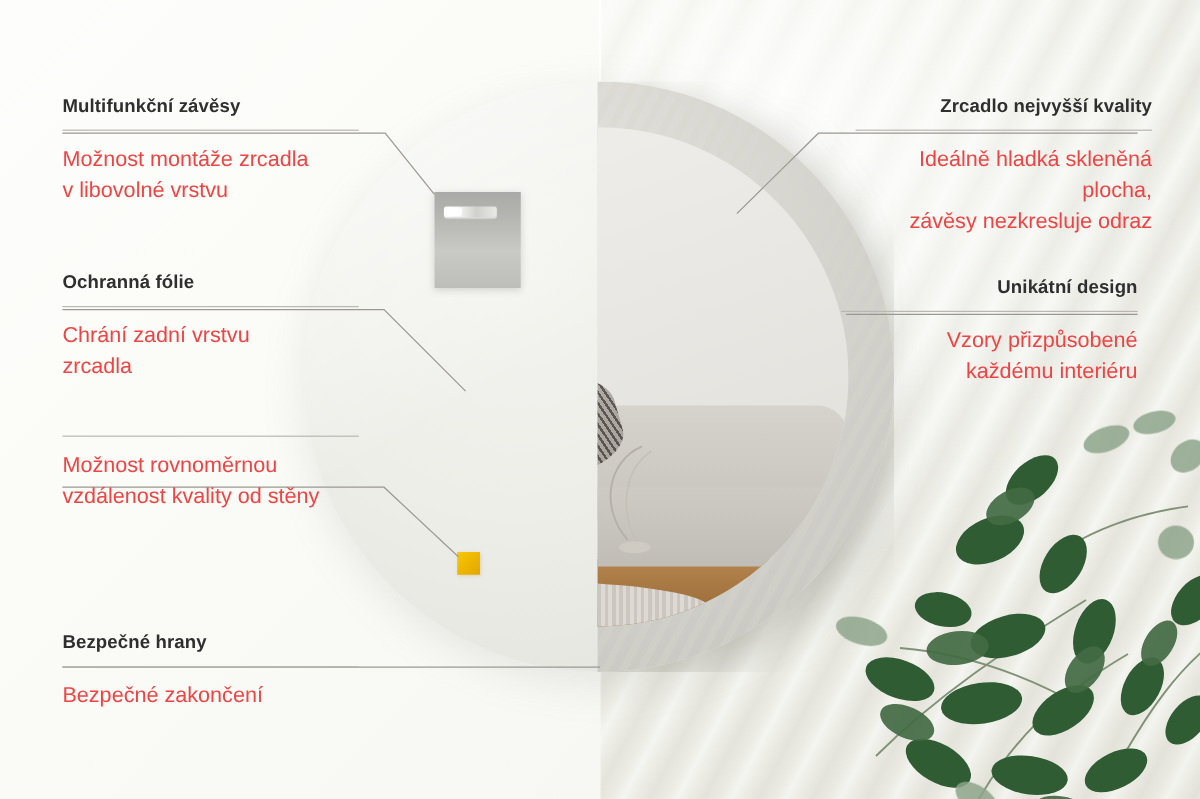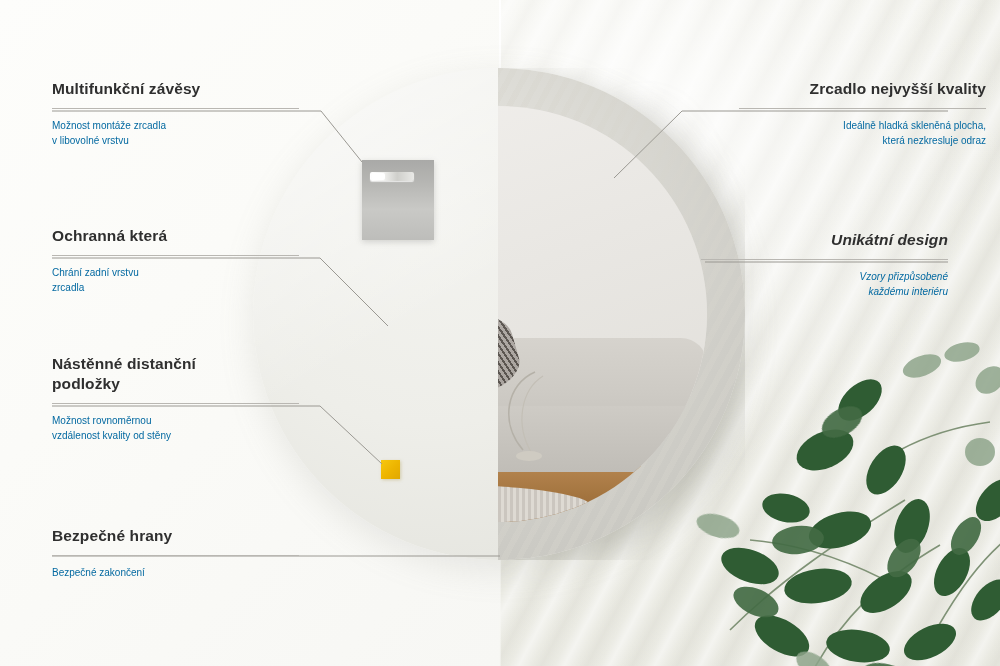--- a/index.html
+++ b/index.html
@@ -148,21 +148,21 @@
   
   .callout{position:absolute;}
   .callout .c-title{
     font-size:15.5px;font-weight:bold;color:#2f2f2f;letter-spacing:.1px;
     line-height:1.3;margin:0;
   }
   .callout .c-rule{
     height:1px;background:#b9b7b2;margin:9px 0 10px 0;
   }
   .callout .c-desc{
-    font-size:10px;color:#0369a1;line-height:1.45;margin:0;font-weight:400;
+    font-size:18px;color:#ef4444;line-height:1.45;margin:0;font-weight:400;
   }
   .left-callout{left:52px;width:247px;text-align:left;}
   .right-callout{width:247px;text-align:right;}
 
   svg.leaders{position:absolute;left:0;top:0;width:1000px;height:666px;pointer-events:none;}
 </style>
 </head>
 <body>
 
 <div id="stage">
@@ -261,58 +261,54 @@
   <div class="callout left-callout" style="top:79px;">
     <div class="c-title">Multifunkční závěsy</div>
     <div class="c-rule"></div>
     <div class="c-desc">
       <span>Možnost montáže zrcadla</span><br>
       <span>v libovolné vrstvu</span>
     </div>
   </div>
 
   <div class="callout left-callout" style="top:226px;">
-    <div class="c-title">Ochranná která</div>
+    <div class="c-title">Ochranná fólie</div>
     <div class="c-rule"></div>
     <div class="c-desc">
       <span>Chrání zadní vrstvu</span><br>
       <span>zrcadla</span>
     </div>
   </div>
 
   <div class="callout left-callout" style="top:354px;">
-    <div class="c-title">
-      <span>Nástěnné distanční</span><br>
-      <span>podložky</span>
-    </div>
     <div class="c-rule"></div>
     <div class="c-desc">
       <span>Možnost rovnoměrnou</span><br>
       <span>vzdálenost kvality od stěny</span>
     </div>
   </div>
 
   <div class="callout left-callout" style="top:526px;">
     <div class="c-title">Bezpečné hrany</div>
     <div class="c-rule"></div>
     <div class="c-desc">
       <span>Bezpečné zakončení</span>
     </div>
   </div>
 
-  <div class="callout right-callout" style="left:739px;top:79px;">
+  <div class="callout right-callout" style="left:713px;top:79px;">
     <div class="c-title">Zrcadlo nejvyšší kvality</div>
     <div class="c-rule"></div>
     <div class="c-desc">
       <span>Ideálně hladká skleněná plocha,</span><br>
-      <span>která nezkresluje odraz</span>
-    </div>
-  </div>
-
-  <div class="callout right-callout" style="left:701px;top:230px;font-style:italic;">
+      <span>závěsy nezkresluje odraz</span>
+    </div>
+  </div>
+
+  <div class="callout right-callout" style="left:701px;top:230px;">
     <div class="c-title">Unikátní design</div>
     <div class="c-rule"></div>
     <div class="c-desc">
       <span>Vzory přizpůsobené</span><br>
       <span>každému interiéru</span>
     </div>
   </div>
 
 </div>
 

